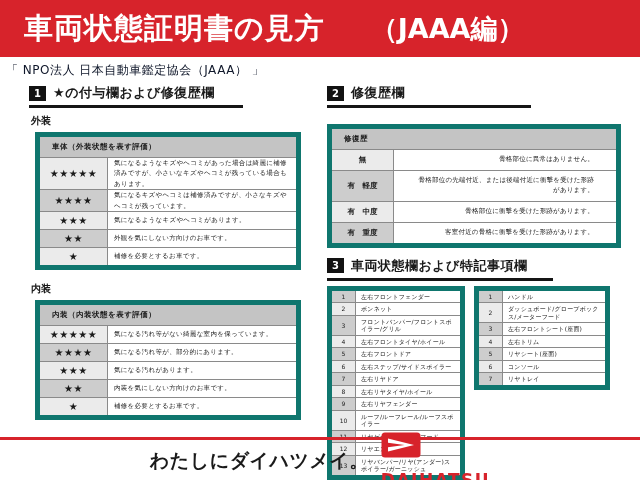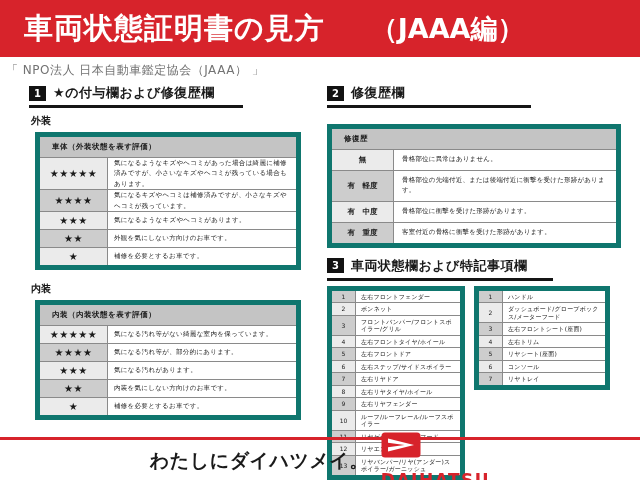--- a/index.html
+++ b/index.html
@@ -15,21 +15,21 @@
   }
   
   .header{
     position:absolute; top:0; left:0; width:640px; height:57px;
     background:var(--header_red); color:#fff;
     display:flex; align-items:center;
   }
   .header .title{font-size:29px; font-weight:bold; margin-left:24px; letter-spacing:1px;}
   .header .edition{font-size:27px; font-weight:bold; margin-left:46px;}
   .subtitle{
-    position:absolute; top:62px; left:6px; font-size:12px; color:#737373; letter-spacing:0.5px;
+    position:absolute; top:62px; left:6px; font-size:12px; color:#0f172a; letter-spacing:0.5px;
   }
   
   .col-left{position:absolute; left:29px; top:84px; width:288px;}
   .col-right{position:absolute; left:327px; top:84px; width:302px;}
   
   .sec-head{
     display:flex; align-items:center; gap:7px;
     border-bottom:3px solid #151515; padding-bottom:3px;
   }
   .sec-head .badge{
@@ -60,21 +60,21 @@
   .rating-table .cell-desc{
     font-size:6.5px; line-height:1.6; padding:0 6px; letter-spacing:0.3px;
   }
   #interior-table{margin-top:0;}
   .interior-gap{margin-top:12px;}
   
   .repair-table{width:294px; margin-top:16px;}
   .repair-table .cell-key{
     width:64px; text-align:center; font-size:7.5px; font-weight:bold; padding:5px 2px;
   }
-  .repair-table .cell-desc{font-size:6.5px; line-height:1.5; padding:5px 8px; letter-spacing:0.2px;}
+  .repair-table .cell-desc{font-size:6.5px; line-height:1.5; padding:5px 22px; letter-spacing:0.2px;text-align:right;}
   
   .parts-wrap{display:flex; gap:9px; align-items:flex-start; margin-top:5px;}
   .parts-table .cell-key{
     width:26px; text-align:center; font-size:6px; padding:2px 1px;
   }
   .parts-table .cell-desc{font-size:6px; line-height:1.25; padding:2px 5px; letter-spacing:0.2px;}
   #parts-left{width:138px;}
   #parts-right{width:136px;}
   
   .footer-line{position:absolute; top:437px; left:0; width:640px; height:3px; background:var(--header_red);}

